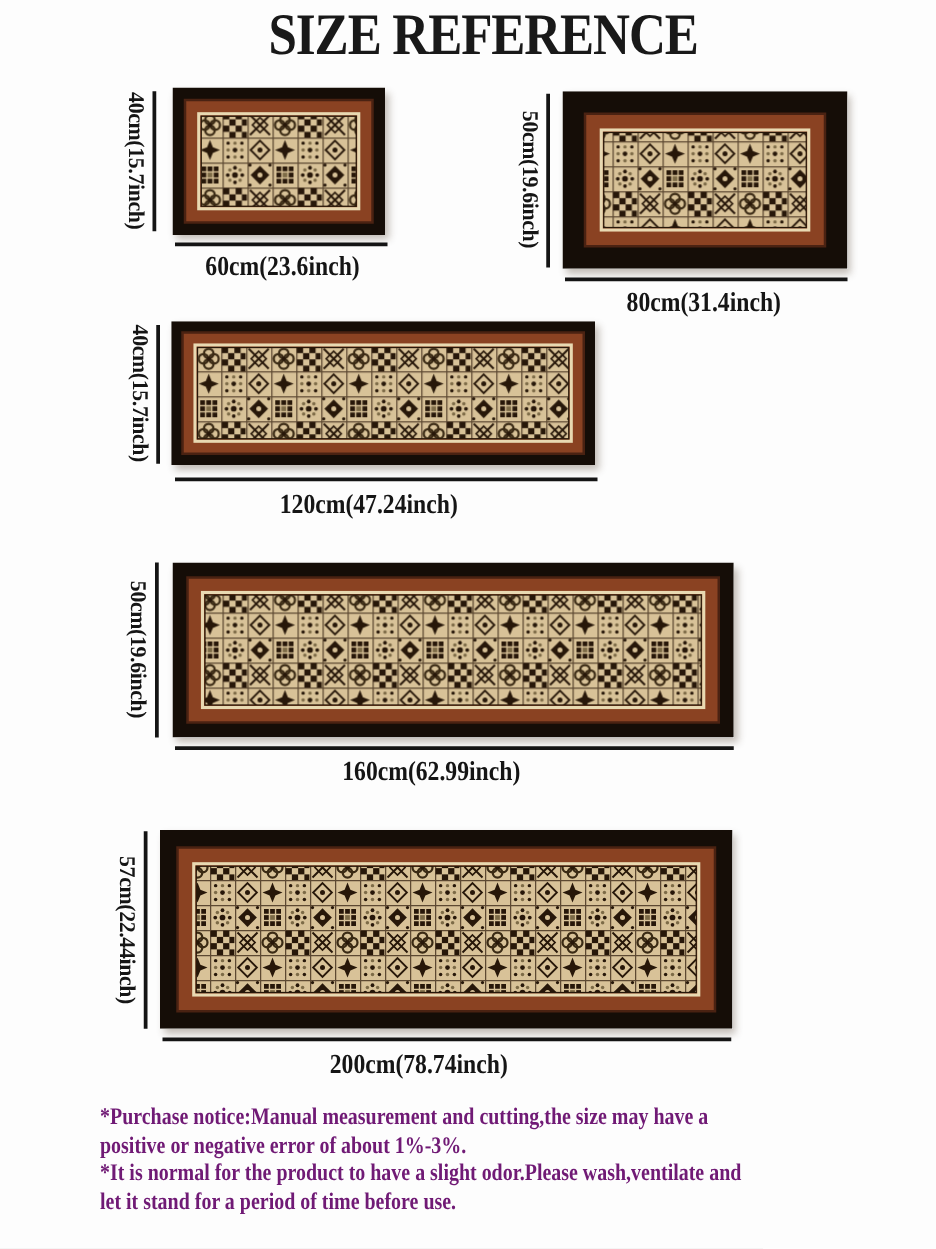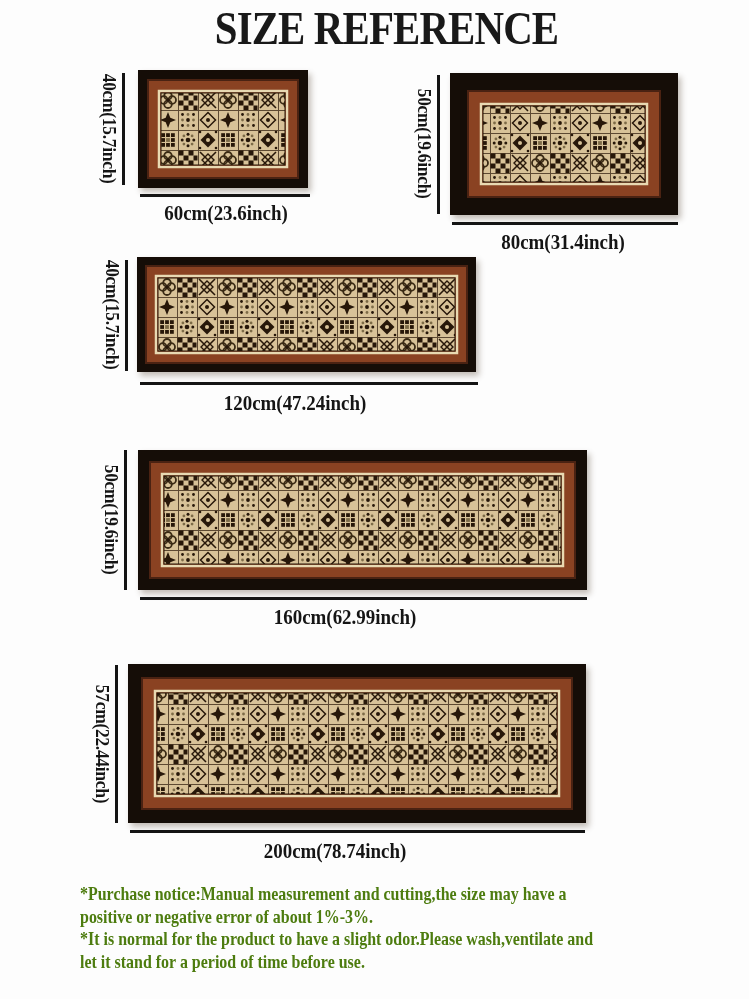--- a/index.html
+++ b/index.html
@@ -32,21 +32,21 @@
   .vline{width:3px;background:#141414;}
   .hline{position:absolute;height:3px;background:#141414;}
   .hlabel{
     position:absolute;width:300px;text-align:center;
     font-size:22px;font-weight:bold;white-space:nowrap;
     transform:scaleX(0.86);transform-origin:center top;
     color:#151515;line-height:26px;
   }
   .footer{
     position:absolute;left:80px;top:883px;width:665px;
-    font-size:19px;font-weight:bold;color:#4d7c0f;
+    font-size:19px;font-weight:bold;color:#701a75;
   }
   .footer .line{
     transform:scaleX(0.84);transform-origin:left top;
     white-space:nowrap;line-height:22.5px;
   }
   .defs-holder{position:absolute;width:0;height:0;overflow:hidden;}
 </style>
 </head>
 <body>
 

